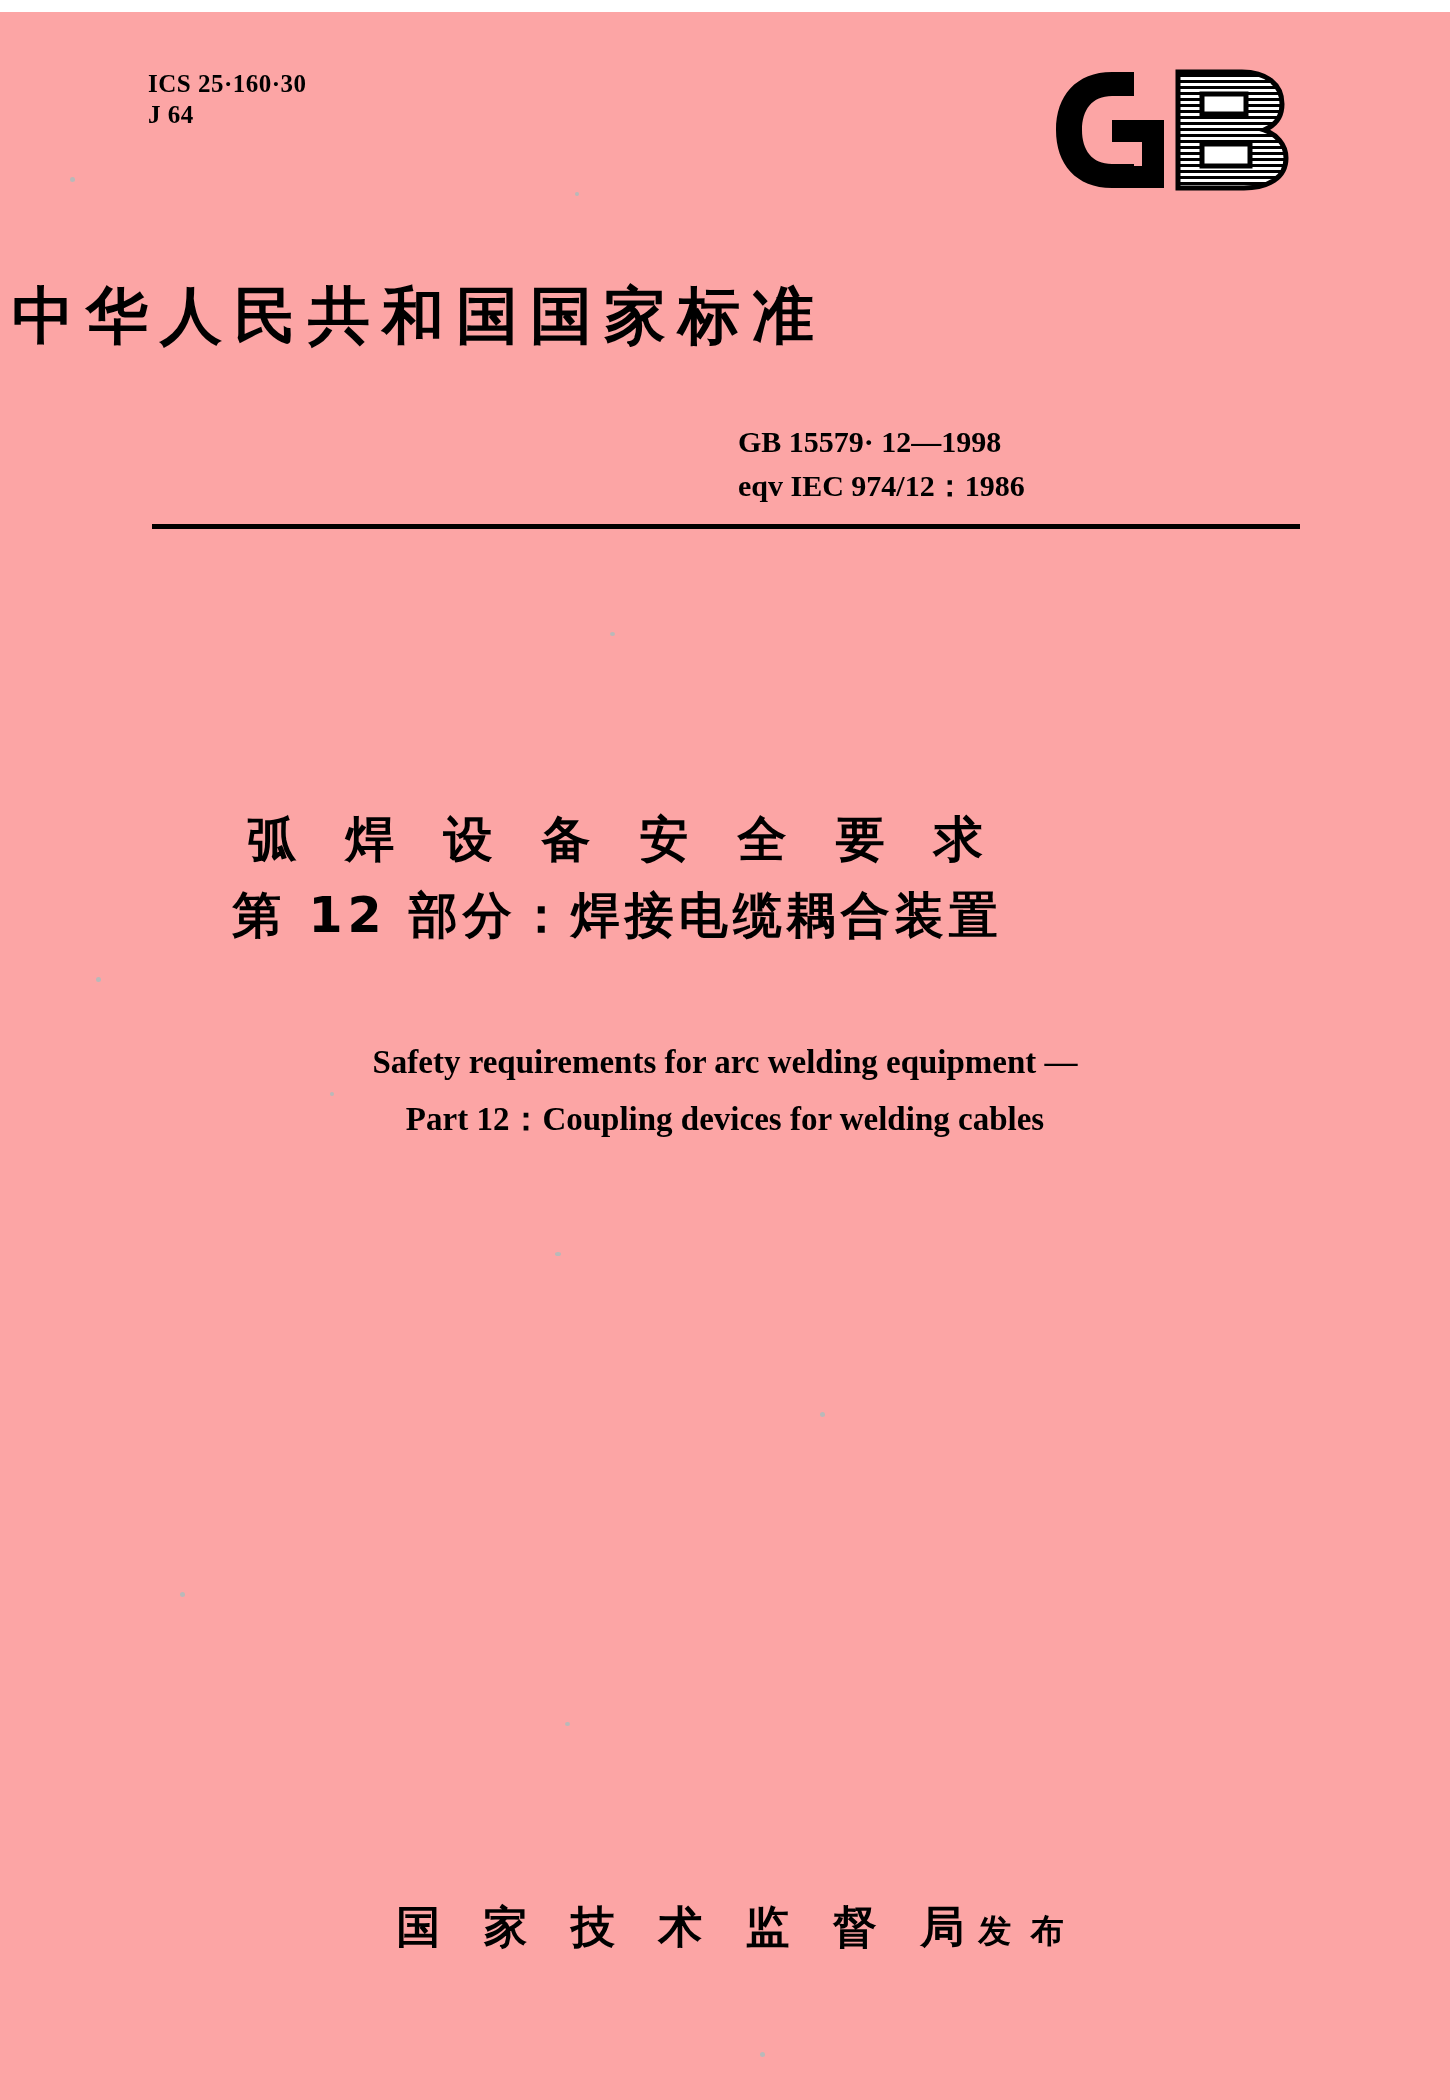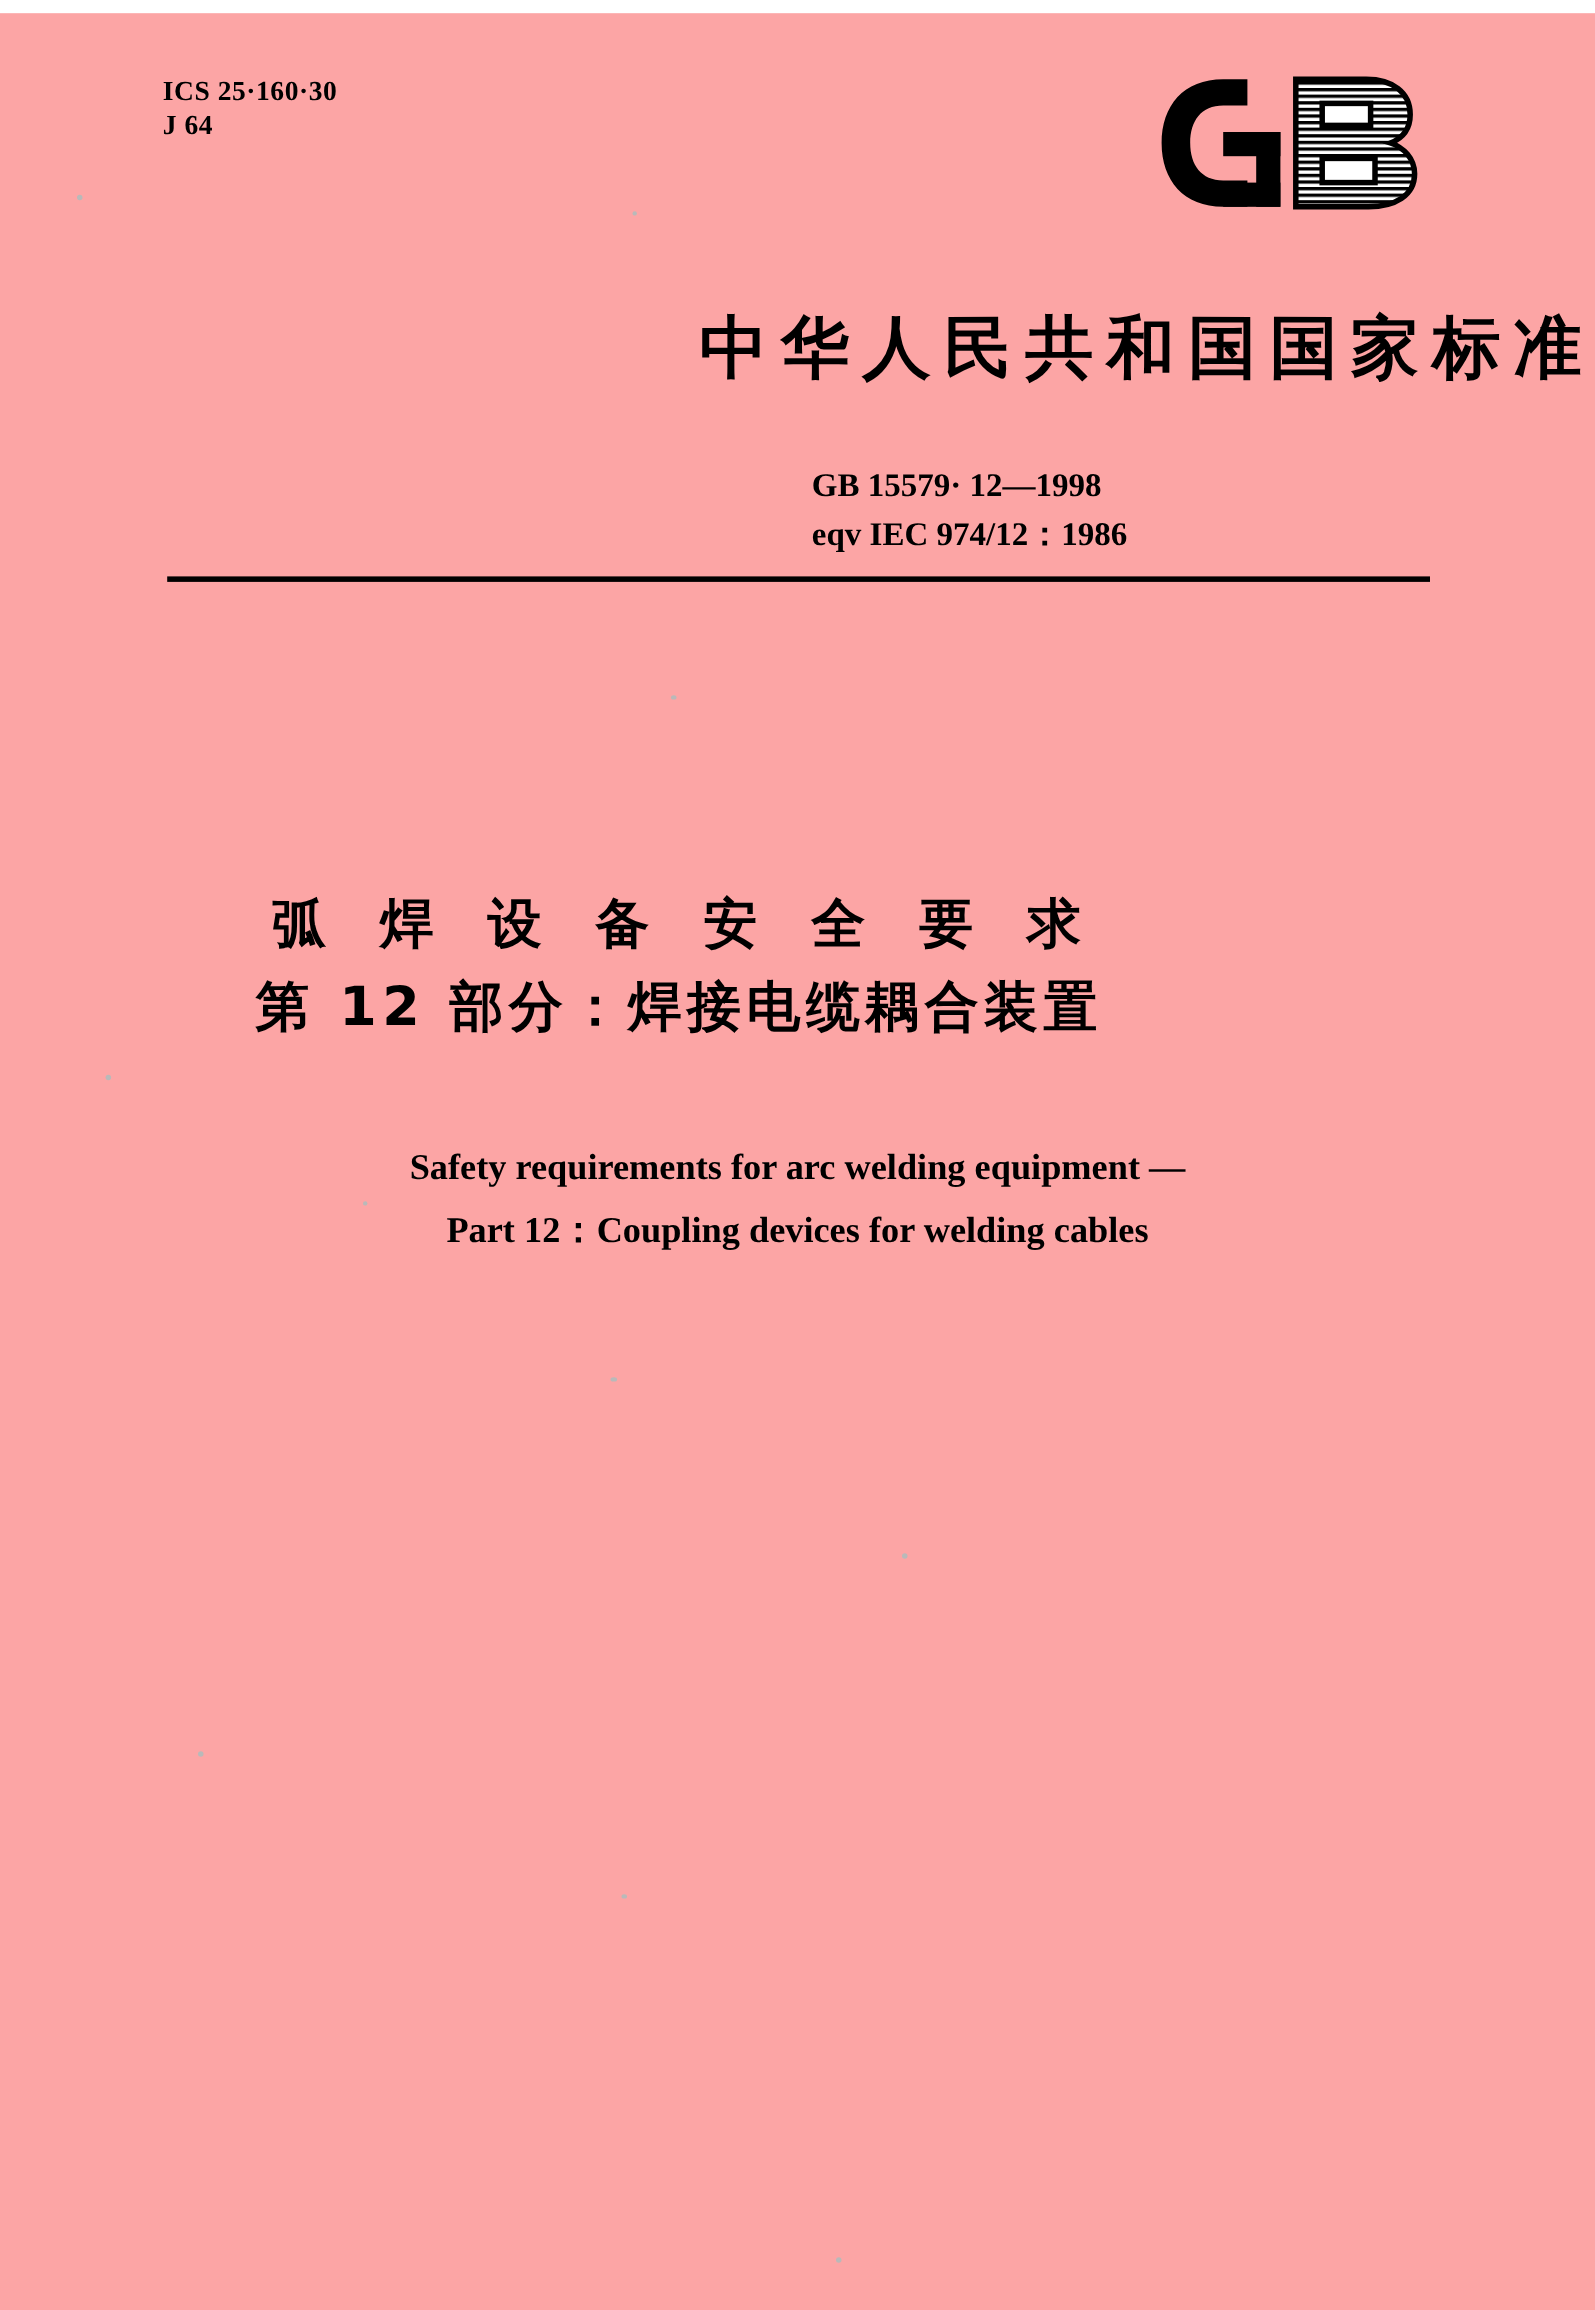--- a/index.html
+++ b/index.html
@@ -45,21 +45,21 @@
     width: 248px;
     height: 124px;
   }
 
   
   .national-title {
     position: absolute;
     left: 0;
     top: 262px;
     width: 1450px;
-    text-align: right;
+    text-align: left;
     font-family: "DejaVu Sans", sans-serif;
     font-weight: bold;
     font-size: 62px;
     letter-spacing: 12px;
     text-indent: 12px;
     color: #000;
   }
 
   
   .std-numbers {
@@ -207,20 +207,23 @@
     <div class="line1">弧 焊 设 备 安 全 要 求</div>
     <div class="line2">第 12 部分：焊接电缆耦合装置</div>
   </div>
 
   <div class="en-title">
     <div>Safety requirements for arc welding equipment —</div>
     <div>Part 12：Coupling devices for welding cables</div>
   </div>
 
 
+  <div class="issuer">
+    <span>国 家 技 术 监 督 局</span><span class="publish">发 布</span>
+  </div>
 
   <div class="speck" style="left:70px;  top:165px;  width:5px;  height:5px;"></div>
   <div class="speck" style="left:575px; top:180px; width:4px;  height:4px;"></div>
   <div class="speck" style="left:610px; top:620px; width:5px;  height:4px;"></div>
   <div class="speck" style="left:96px;  top:965px; width:5px;  height:5px;"></div>
   <div class="speck" style="left:555px; top:1240px; width:6px; height:4px;"></div>
   <div class="speck" style="left:820px; top:1400px; width:5px; height:5px;"></div>
   <div class="speck" style="left:180px; top:1580px; width:5px; height:5px;"></div>
   <div class="speck" style="left:565px; top:1710px; width:5px; height:4px;"></div>
   <div class="speck" style="left:760px; top:2040px; width:5px; height:5px;"></div>

